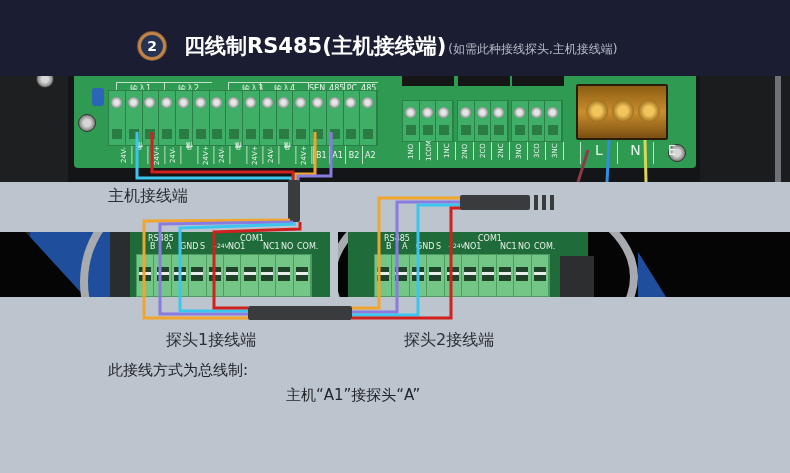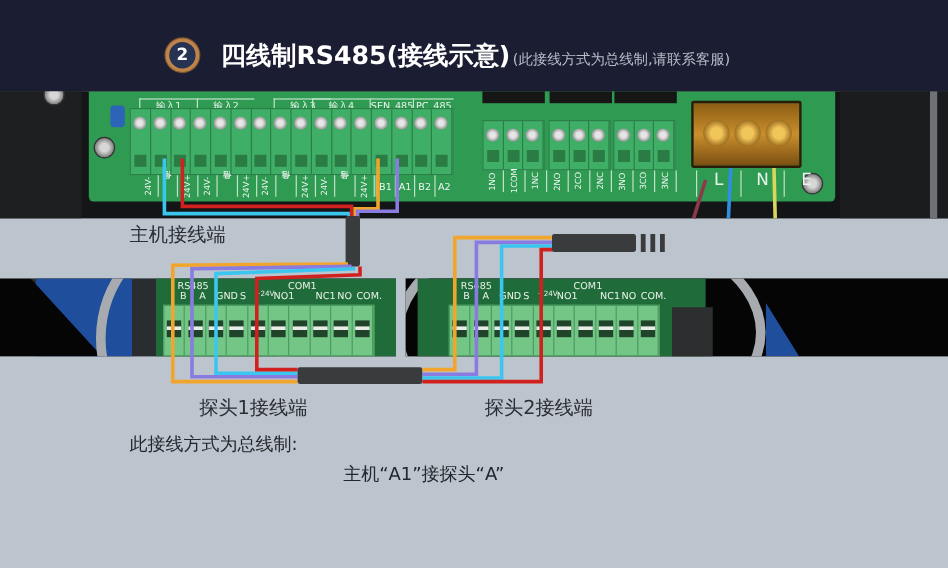--- a/index.html
+++ b/index.html
@@ -141,21 +141,21 @@
   }
   .notes .head { position: absolute; left: 0; top: 0; font-weight: normal; white-space: nowrap; }
   .notes .items { position: absolute; left: 178px; top: 0; white-space: nowrap; margin-top: 25px; }
 </style>
 </head>
 <body>
 
 <div class="header">
   <div class="badge">2</div>
   <div class="title">
-    <span>四线制RS485(接线示意)</span><span class="sub">(此接线方式为总线制,请联系客服)</span>
+    <span>四线制RS485(主机接线端)</span><span class="sub">(如需此种接线探头,主机接线端)</span>
   </div>
 </div>
 
 <div class="board-area">
   <div class="left-dev"></div>
   <div class="screw" style="left:36px;top:-6px;"></div>
   <div class="board-right-panel"></div>
   <div class="board-right-edge"></div>
   <div class="pcb"></div>
   <div style="position:absolute;left:92px;top:12px;width:12px;height:18px;background:#2c64b8;border-radius:3px;"></div>

